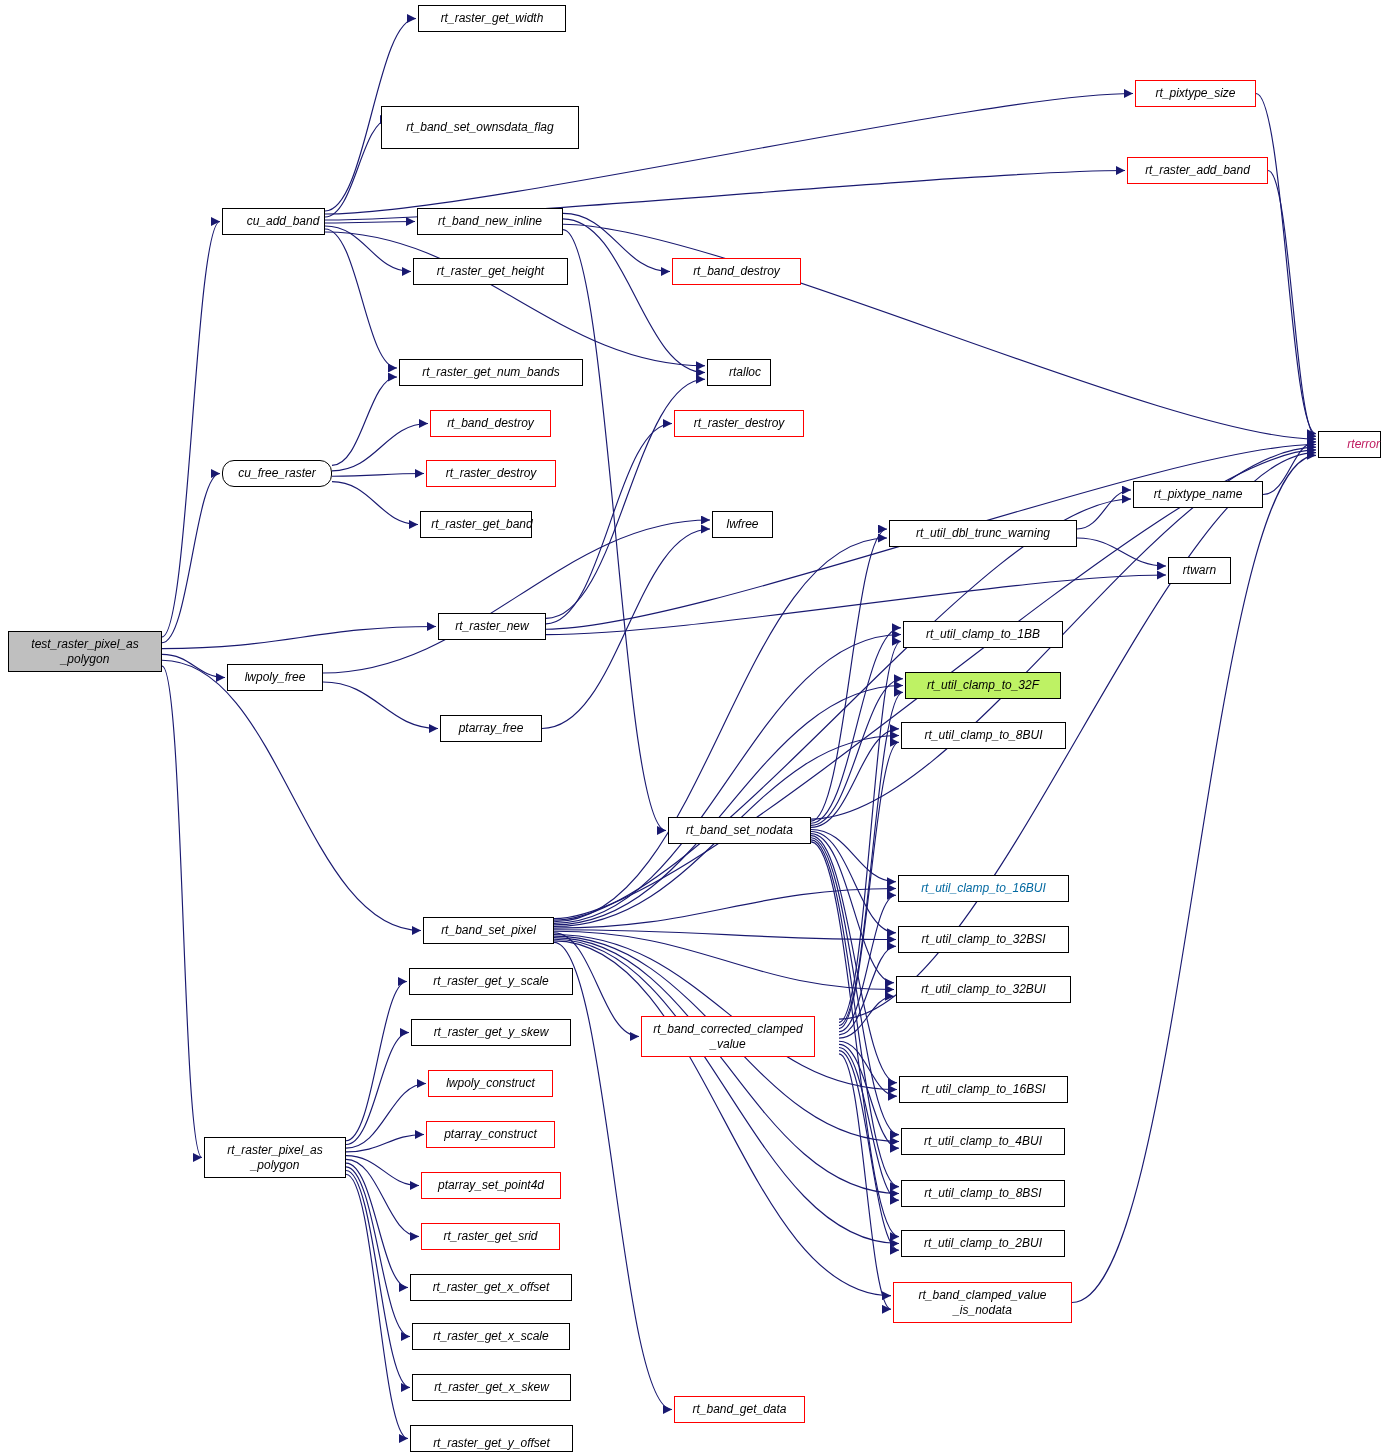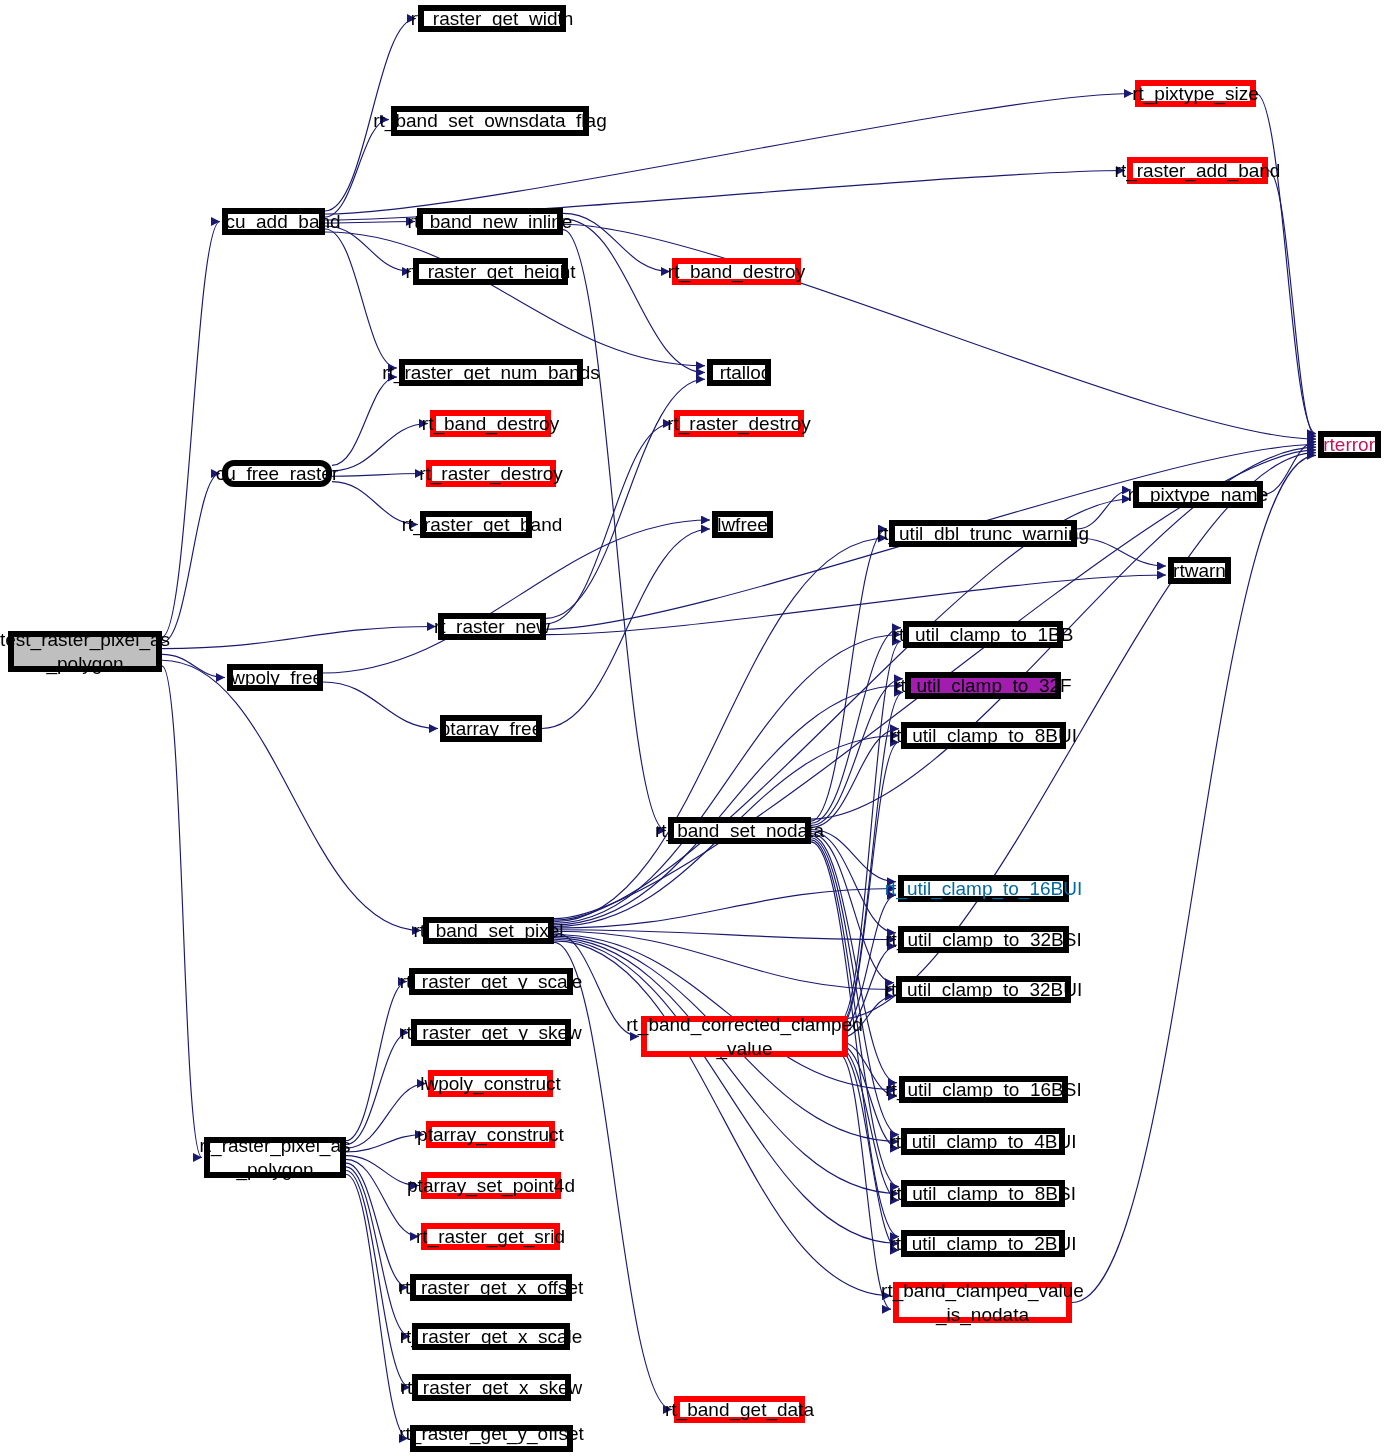--- a/index.html
+++ b/index.html
@@ -17,30 +17,31 @@
   }
   #graph svg {
     position: absolute;
     left: 0;
     top: 0;
   }
   .node {
     position: absolute;
     box-sizing: border-box;
     background: #ffffff;
-    border: 6px solid #000000;
+    border: 1px solid #000000;
     display: flex;
     align-items: center;
     justify-content: center;
     text-align: center;
-    font-size: 19px;
+    font-size: 12px;
     line-height: 1.25;
     color: #000000;
     white-space: pre-line;
     cursor: pointer;
+    font-style: italic;
   }
   .node.truncated {
     border-color: #ff0000;
   }
   .node.main {
     background: #bfbfbf;
     cursor: default;
   }
 </style>
 </head>
@@ -134,21 +135,21 @@
       <path d="M346,1151.909090909091 C382,1151.909090909091 390,1134.5 424,1134.5" fill="none" stroke="#191970" stroke-width="1.15" marker-end="url(#arrow)"></path>
       <path d="M346,1155.6363636363637 C379.75,1155.6363636363637 387.25,1185.5 419,1185.5" fill="none" stroke="#191970" stroke-width="1.15" marker-end="url(#arrow)"></path>
       <path d="M346,1159.3636363636363 C379.75,1159.3636363636363 387.25,1236.5 419,1236.5" fill="none" stroke="#191970" stroke-width="1.15" marker-end="url(#arrow)"></path>
       <path d="M346,1163.090909090909 C374.8,1163.090909090909 381.2,1287.5 408,1287.5" fill="none" stroke="#191970" stroke-width="1.15" marker-end="url(#arrow)"></path>
       <path d="M346,1166.8181818181818 C375.7,1166.8181818181818 382.3,1336.5 410,1336.5" fill="none" stroke="#191970" stroke-width="1.15" marker-end="url(#arrow)"></path>
       <path d="M346,1170.5454545454545 C375.7,1170.5454545454545 382.3,1387.5 410,1387.5" fill="none" stroke="#191970" stroke-width="1.15" marker-end="url(#arrow)"></path>
       <path d="M346,1174.2727272727273 C374.8,1174.2727272727273 381.2,1438.5 408,1438.5" fill="none" stroke="#191970" stroke-width="1.15" marker-end="url(#arrow)"></path>
     </svg>
     <div class="node normal" style="left: 418px; top: 5px; width: 148px; height: 27px; border-color: rgb(0, 0, 0); background: rgb(255, 255, 255); color: rgb(0, 0, 0);"><span>rt_raster_get_width</span></div>
     <div class="node truncated" style="left: 1135px; top: 80px; width: 121px; height: 27px; border-color: rgb(255, 0, 0); background: rgb(255, 255, 255); color: rgb(0, 0, 0);"><span>rt_pixtype_size</span></div>
-    <div class="node normal" style="left: 391px; top: 106px; width: 198px; height: 30px; border-color: rgb(0, 0, 0); background: rgb(255, 255, 255); color: rgb(0, 0, 0);"><span>rt_band_set_ownsdata_flag</span></div>
+    <div class="node normal" style="left: 381px; top: 106px; width: 198px; height: 43px; border-color: rgb(0, 0, 0); background: rgb(255, 255, 255); color: rgb(0, 0, 0);"><span>rt_band_set_ownsdata_flag</span></div>
     <div class="node truncated" style="left: 1127px; top: 157px; width: 141px; height: 27px; border-color: rgb(255, 0, 0); background: rgb(255, 255, 255); color: rgb(0, 0, 0);"><span>rt_raster_add_band</span></div>
     <div class="node normal" style="left: 222px; top: 208px; width: 103px; height: 27px; border-color: rgb(0, 0, 0); background: rgb(255, 255, 255); color: rgb(0, 0, 0); padding-left: 19px;"><span>cu_add_band</span></div>
     <div class="node normal" style="left: 417px; top: 208px; width: 146px; height: 27px; border-color: rgb(0, 0, 0); background: rgb(255, 255, 255); color: rgb(0, 0, 0);"><span>rt_band_new_inline</span></div>
     <div class="node normal" style="left: 413px; top: 258px; width: 155px; height: 27px; border-color: rgb(0, 0, 0); background: rgb(255, 255, 255); color: rgb(0, 0, 0);"><span>rt_raster_get_height</span></div>
     <div class="node truncated" style="left: 672px; top: 258px; width: 129px; height: 27px; border-color: rgb(255, 0, 0); background: rgb(255, 255, 255); color: rgb(0, 0, 0);"><span>rt_band_destroy</span></div>
     <div class="node normal" style="left: 399px; top: 359px; width: 184px; height: 27px; border-color: rgb(0, 0, 0); background: rgb(255, 255, 255); color: rgb(0, 0, 0);"><span>rt_raster_get_num_bands</span></div>
     <div class="node normal" style="left: 707px; top: 359px; width: 64px; height: 27px; border-color: rgb(0, 0, 0); background: rgb(255, 255, 255); color: rgb(0, 0, 0); padding-left: 12px;"><span>rtalloc</span></div>
     <div class="node truncated" style="left: 430px; top: 410px; width: 121px; height: 27px; border-color: rgb(255, 0, 0); background: rgb(255, 255, 255); color: rgb(0, 0, 0);"><span>rt_band_destroy</span></div>
     <div class="node truncated" style="left: 674px; top: 410px; width: 130px; height: 27px; border-color: rgb(255, 0, 0); background: rgb(255, 255, 255); color: rgb(0, 0, 0);"><span>rt_raster_destroy</span></div>
     <div class="node normal" style="left: 1318px; top: 431px; width: 63px; height: 27px; border-color: rgb(0, 0, 0); background: rgb(255, 255, 255); color: #be185d; justify-content: flex-end;"><span>rterror</span></div>
@@ -157,30 +158,30 @@
     <div class="node normal" style="left: 1133px; top: 481px; width: 130px; height: 27px; border-color: rgb(0, 0, 0); background: rgb(255, 255, 255); color: rgb(0, 0, 0);"><span>rt_pixtype_name</span></div>
     <div class="node normal" style="left: 420px; top: 511px; width: 112px; height: 27px; border-color: rgb(0, 0, 0); background: rgb(255, 255, 255); color: rgb(0, 0, 0); padding-left: 12px;"><span>rt_raster_get_band</span></div>
     <div class="node normal" style="left: 712px; top: 511px; width: 61px; height: 27px; border-color: rgb(0, 0, 0); background: rgb(255, 255, 255); color: rgb(0, 0, 0);"><span>lwfree</span></div>
     <div class="node normal" style="left: 889px; top: 520px; width: 188px; height: 27px; border-color: rgb(0, 0, 0); background: rgb(255, 255, 255); color: rgb(0, 0, 0);"><span>rt_util_dbl_trunc_warning</span></div>
     <div class="node normal" style="left: 1168px; top: 557px; width: 63px; height: 27px; border-color: rgb(0, 0, 0); background: rgb(255, 255, 255); color: rgb(0, 0, 0);"><span>rtwarn</span></div>
     <div class="node normal" style="left: 438px; top: 613px; width: 108px; height: 27px; border-color: rgb(0, 0, 0); background: rgb(255, 255, 255); color: rgb(0, 0, 0);"><span>rt_raster_new</span></div>
     <div class="node normal" style="left: 903px; top: 621px; width: 160px; height: 27px; border-color: rgb(0, 0, 0); background: rgb(255, 255, 255); color: rgb(0, 0, 0);"><span>rt_util_clamp_to_1BB</span></div>
     <div class="node main" style="left: 8px; top: 631px; width: 154px; height: 41px; border-color: rgb(0, 0, 0); background: rgb(191, 191, 191); color: rgb(0, 0, 0);"><span>test_raster_pixel_as
 _polygon</span></div>
     <div class="node normal" style="left: 227px; top: 664px; width: 96px; height: 27px; border-color: rgb(0, 0, 0); background: rgb(255, 255, 255); color: rgb(0, 0, 0);"><span>lwpoly_free</span></div>
-    <div class="node normal" style="left: 905px; top: 672px; width: 156px; height: 27px; border-color: rgb(0, 0, 0); background: #a21caf; color: rgb(0, 0, 0);"><span>rt_util_clamp_to_32F</span></div>
+    <div class="node normal" style="left: 905px; top: 672px; width: 156px; height: 27px; border-color: rgb(0, 0, 0); background: #bef264; color: rgb(0, 0, 0);"><span>rt_util_clamp_to_32F</span></div>
     <div class="node normal" style="left: 440px; top: 715px; width: 102px; height: 27px; border-color: rgb(0, 0, 0); background: rgb(255, 255, 255); color: rgb(0, 0, 0);"><span>ptarray_free</span></div>
     <div class="node normal" style="left: 901px; top: 722px; width: 165px; height: 27px; border-color: rgb(0, 0, 0); background: rgb(255, 255, 255); color: rgb(0, 0, 0);"><span>rt_util_clamp_to_8BUI</span></div>
     <div class="node normal" style="left: 668px; top: 817px; width: 143px; height: 27px; border-color: rgb(0, 0, 0); background: rgb(255, 255, 255); color: rgb(0, 0, 0);"><span>rt_band_set_nodata</span></div>
     <div class="node normal" style="left: 898px; top: 875px; width: 171px; height: 27px; border-color: rgb(0, 0, 0); background: rgb(255, 255, 255); color: #0369a1;"><span>rt_util_clamp_to_16BUI</span></div>
     <div class="node normal" style="left: 423px; top: 917px; width: 131px; height: 27px; border-color: rgb(0, 0, 0); background: rgb(255, 255, 255); color: rgb(0, 0, 0);"><span>rt_band_set_pixel</span></div>
     <div class="node normal" style="left: 898px; top: 926px; width: 171px; height: 27px; border-color: rgb(0, 0, 0); background: rgb(255, 255, 255); color: rgb(0, 0, 0);"><span>rt_util_clamp_to_32BSI</span></div>
     <div class="node normal" style="left: 409px; top: 968px; width: 164px; height: 27px; border-color: rgb(0, 0, 0); background: rgb(255, 255, 255); color: rgb(0, 0, 0);"><span>rt_raster_get_y_scale</span></div>
     <div class="node normal" style="left: 896px; top: 976px; width: 175px; height: 27px; border-color: rgb(0, 0, 0); background: rgb(255, 255, 255); color: rgb(0, 0, 0);"><span>rt_util_clamp_to_32BUI</span></div>
-    <div class="node truncated" style="left: 641px; top: 1016px; width: 207px; height: 41px; border-color: rgb(255, 0, 0); background: rgb(255, 255, 255); color: rgb(0, 0, 0);"><span>rt_band_corrected_clamped
+    <div class="node truncated" style="left: 641px; top: 1016px; width: 174px; height: 41px; border-color: rgb(255, 0, 0); background: rgb(255, 255, 255); color: rgb(0, 0, 0);"><span>rt_band_corrected_clamped
 _value</span></div>
     <div class="node normal" style="left: 411px; top: 1019px; width: 160px; height: 27px; border-color: rgb(0, 0, 0); background: rgb(255, 255, 255); color: rgb(0, 0, 0);"><span>rt_raster_get_y_skew</span></div>
     <div class="node truncated" style="left: 428px; top: 1070px; width: 125px; height: 27px; border-color: rgb(255, 0, 0); background: rgb(255, 255, 255); color: rgb(0, 0, 0);"><span>lwpoly_construct</span></div>
     <div class="node normal" style="left: 899px; top: 1076px; width: 169px; height: 27px; border-color: rgb(0, 0, 0); background: rgb(255, 255, 255); color: rgb(0, 0, 0);"><span>rt_util_clamp_to_16BSI</span></div>
     <div class="node truncated" style="left: 426px; top: 1121px; width: 129px; height: 27px; border-color: rgb(255, 0, 0); background: rgb(255, 255, 255); color: rgb(0, 0, 0);"><span>ptarray_construct</span></div>
     <div class="node normal" style="left: 901px; top: 1128px; width: 164px; height: 27px; border-color: rgb(0, 0, 0); background: rgb(255, 255, 255); color: rgb(0, 0, 0);"><span>rt_util_clamp_to_4BUI</span></div>
     <div class="node normal" style="left: 204px; top: 1137px; width: 142px; height: 41px; border-color: rgb(0, 0, 0); background: rgb(255, 255, 255); color: rgb(0, 0, 0);"><span>rt_raster_pixel_as
 _polygon</span></div>
     <div class="node truncated" style="left: 421px; top: 1172px; width: 140px; height: 27px; border-color: rgb(255, 0, 0); background: rgb(255, 255, 255); color: rgb(0, 0, 0);"><span>ptarray_set_point4d</span></div>
     <div class="node normal" style="left: 901px; top: 1180px; width: 164px; height: 27px; border-color: rgb(0, 0, 0); background: rgb(255, 255, 255); color: rgb(0, 0, 0);"><span>rt_util_clamp_to_8BSI</span></div>

